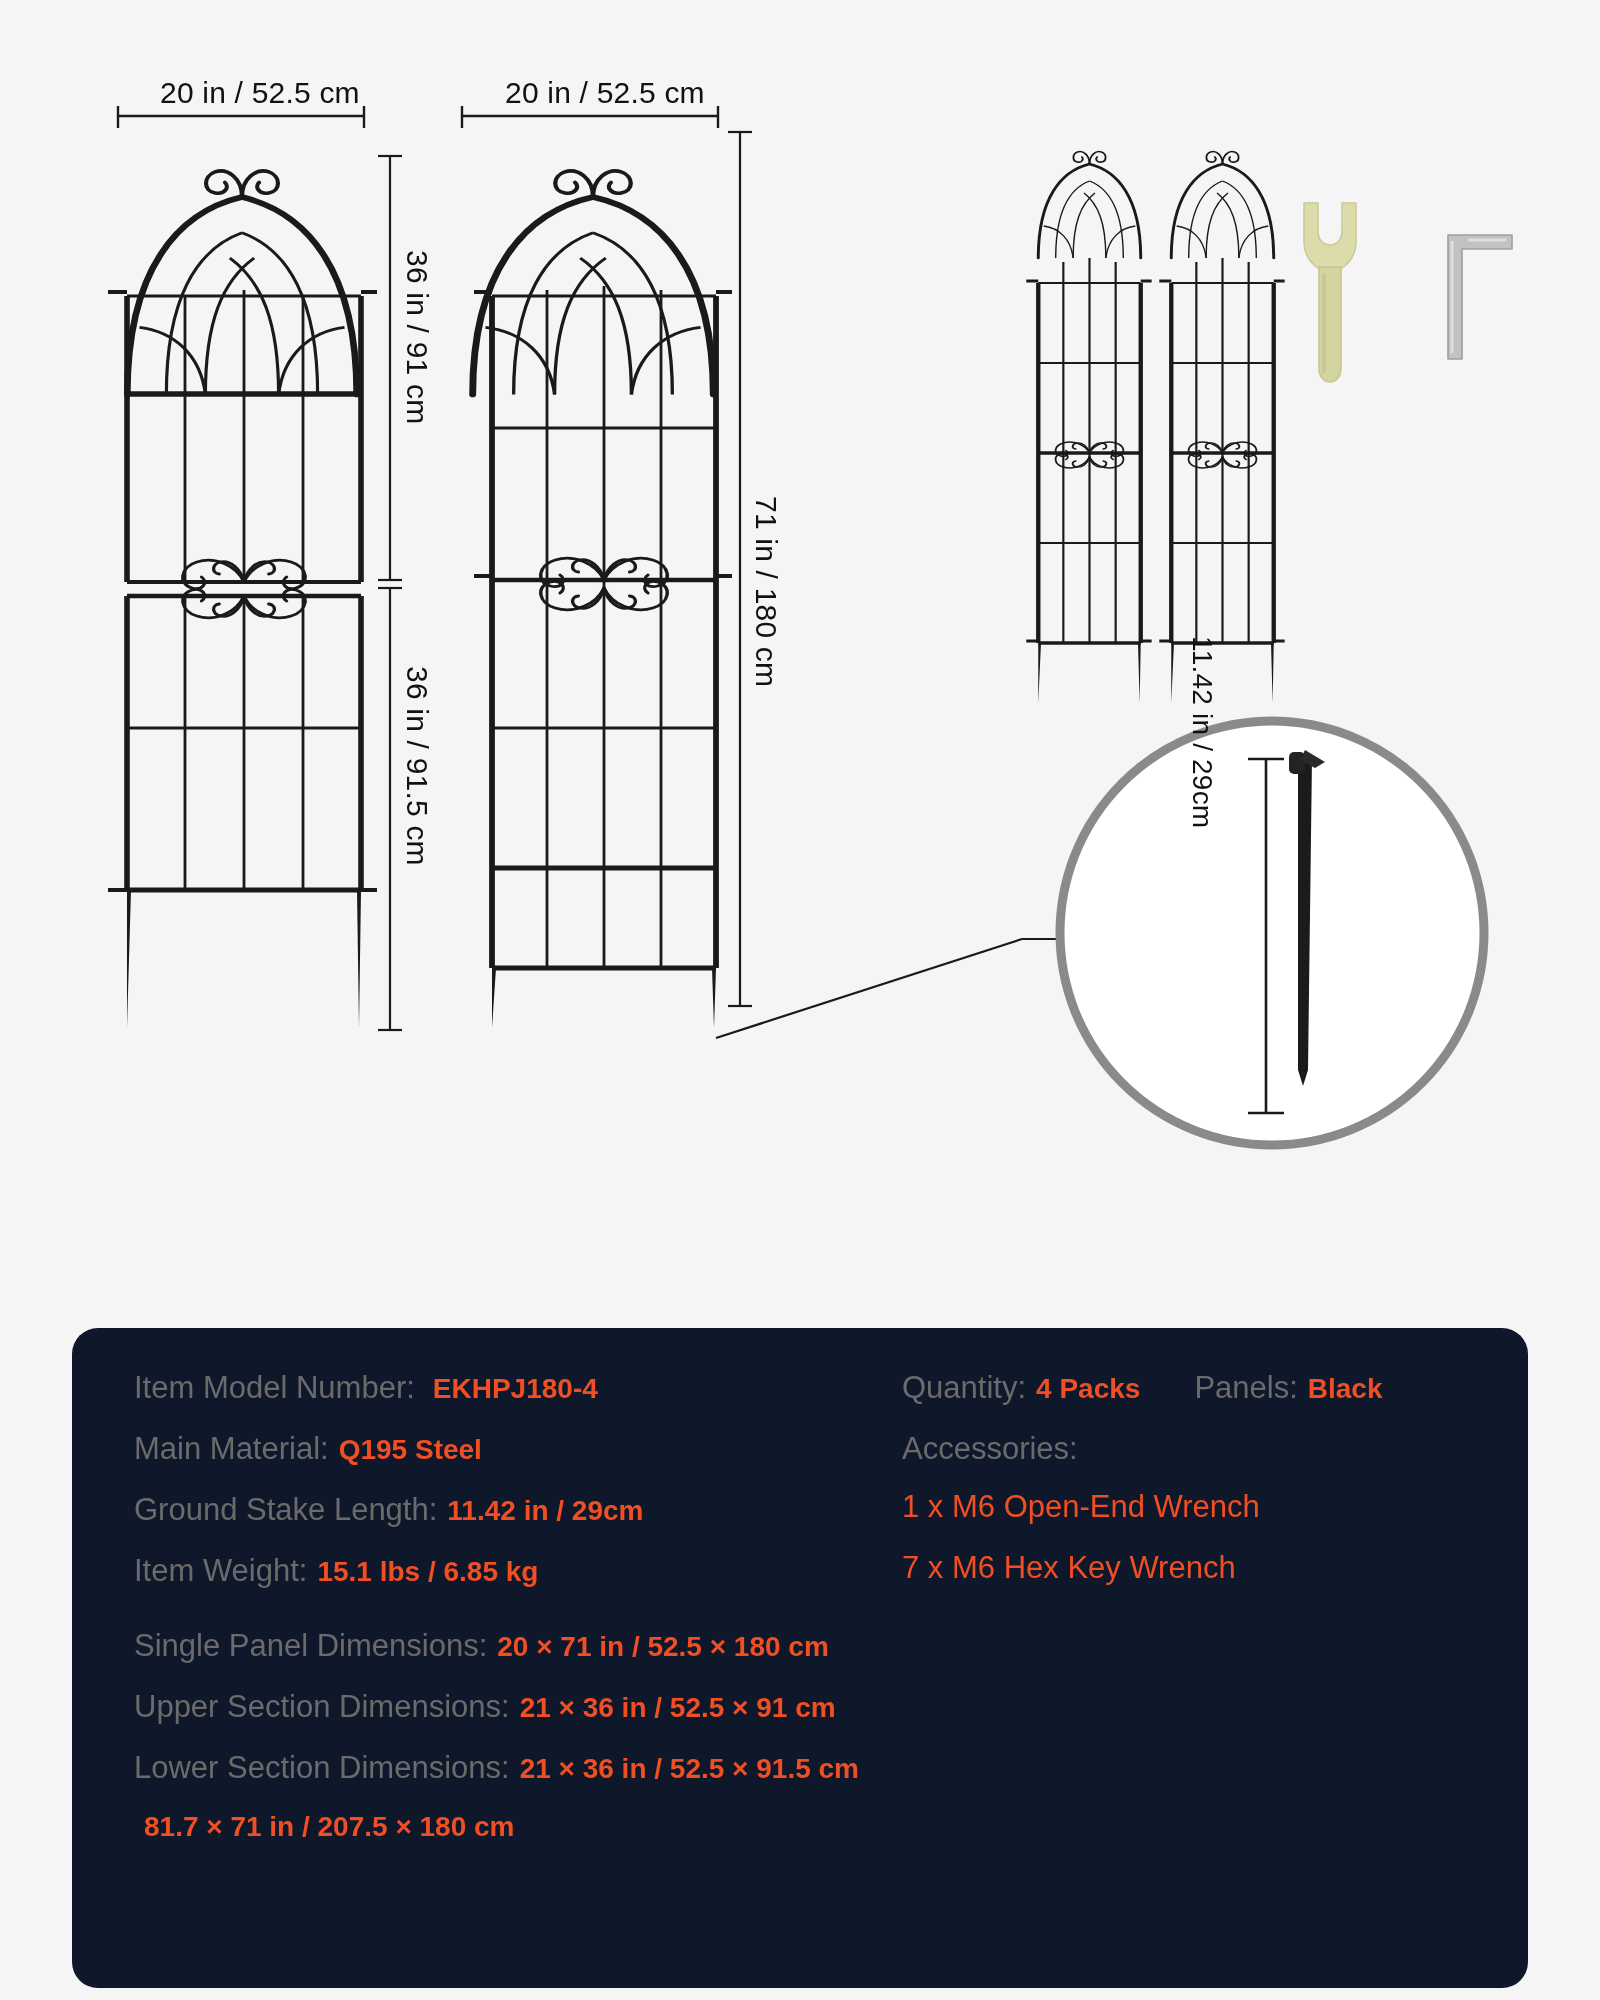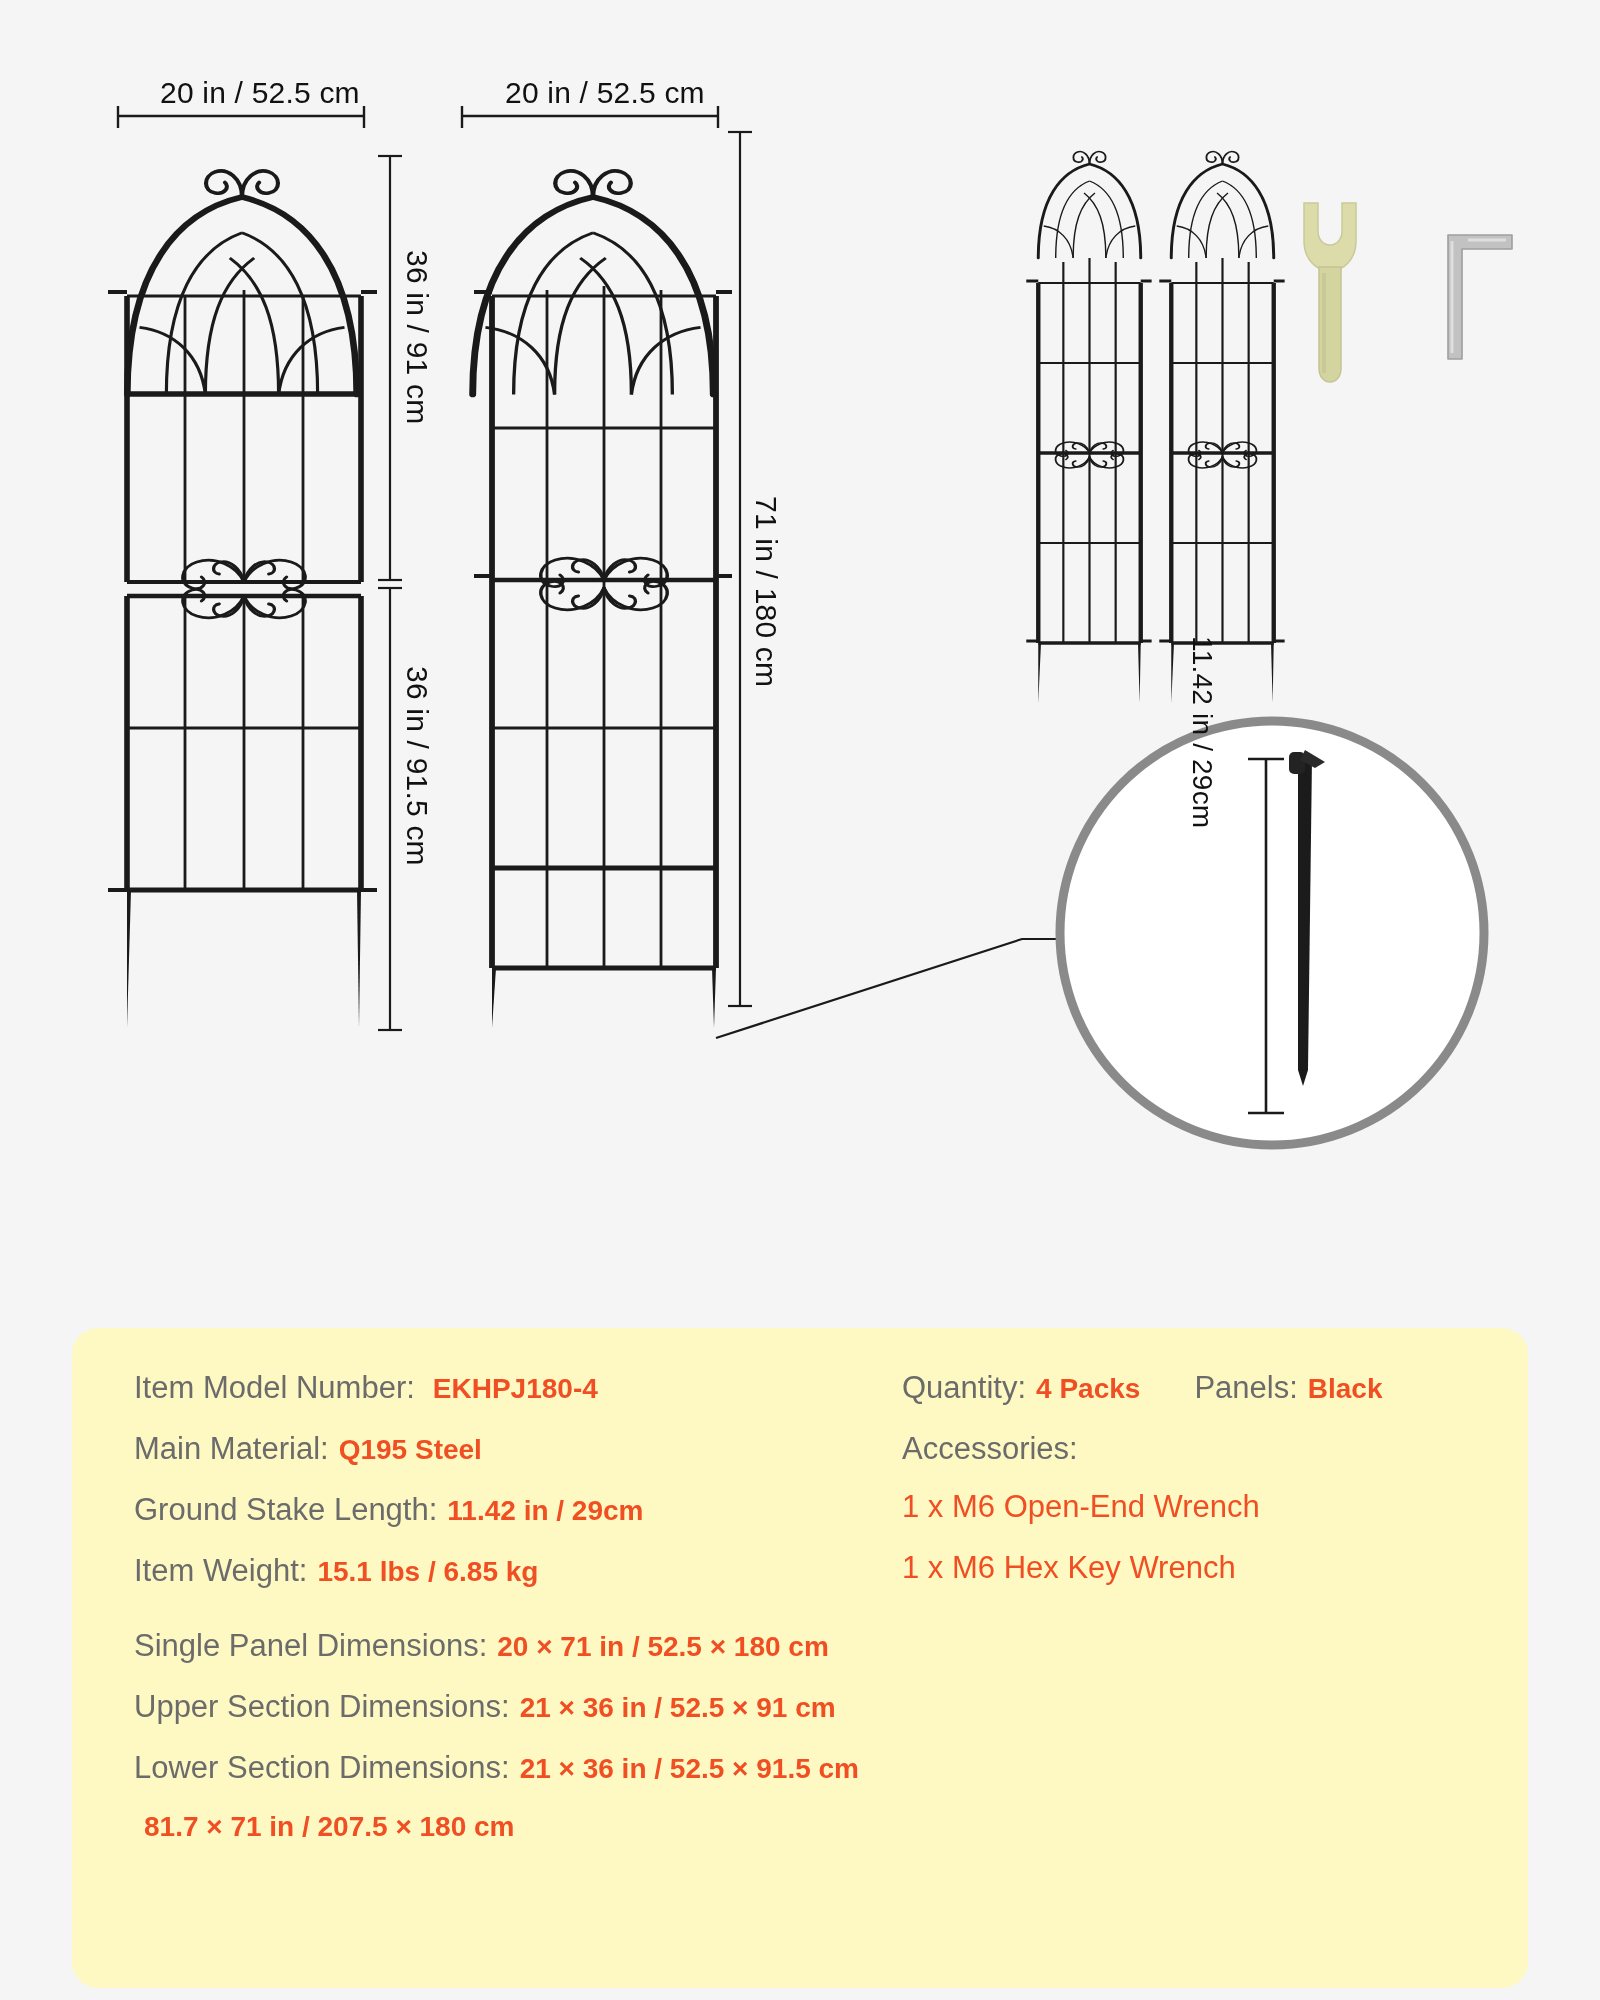--- a/index.html
+++ b/index.html
@@ -23,21 +23,21 @@
     transform: rotate(90deg);
   }
 
   svg.layer { position: absolute; left: 0; top: 0; width: 1600px; height: 2000px; overflow: visible; }
 
   
   .spec-card {
     position: absolute;
     left: 72px; top: 1300px;
     width: 1456px; height: 660px;
-    background: #fef9c3;
+    background: #0f172a;
     border-radius: 26px;
   }
   .spec-left  { position: absolute; left: 62px;  top: 42px; width: 790px; }
   .spec-right { position: absolute; left: 830px; top: 42px; width: 600px; }
   .spec-wide  { position: absolute; left: 62px;  top: 300px; width: 1380px; }
 
   .row { display: flex; align-items: baseline; flex-wrap: nowrap; margin-bottom: 25px; }
   .row.tight { margin-bottom: 22px; }
   .lbl {
     font-size: 31px;
@@ -319,21 +319,21 @@
       <div class="row">
         <span class="lbl">Quantity:</span>
         <span class="val">4 Packs</span>
         <span class="lbl gap-l">Panels:</span>
         <span class="val">Black</span>
       </div>
       <div class="row tight">
         <span class="lbl">Accessories:</span>
       </div>
       <div class="acc-line">1 x M6 Open-End Wrench</div>
-      <div class="acc-line">1 x M6 Hex Key Wrench</div>
+      <div class="acc-line">7 x M6 Hex Key Wrench</div>
     </div>
 
     <div class="spec-wide">
       <div class="row">
         <span class="lbl">Single Panel Dimensions:</span>
         <span class="val">20 × 71 in / 52.5 × 180 cm</span>
       </div>
       <div class="row">
         <span class="lbl">Upper Section Dimensions:</span>
         <span class="val">21 × 36 in / 52.5 × 91 cm</span>

